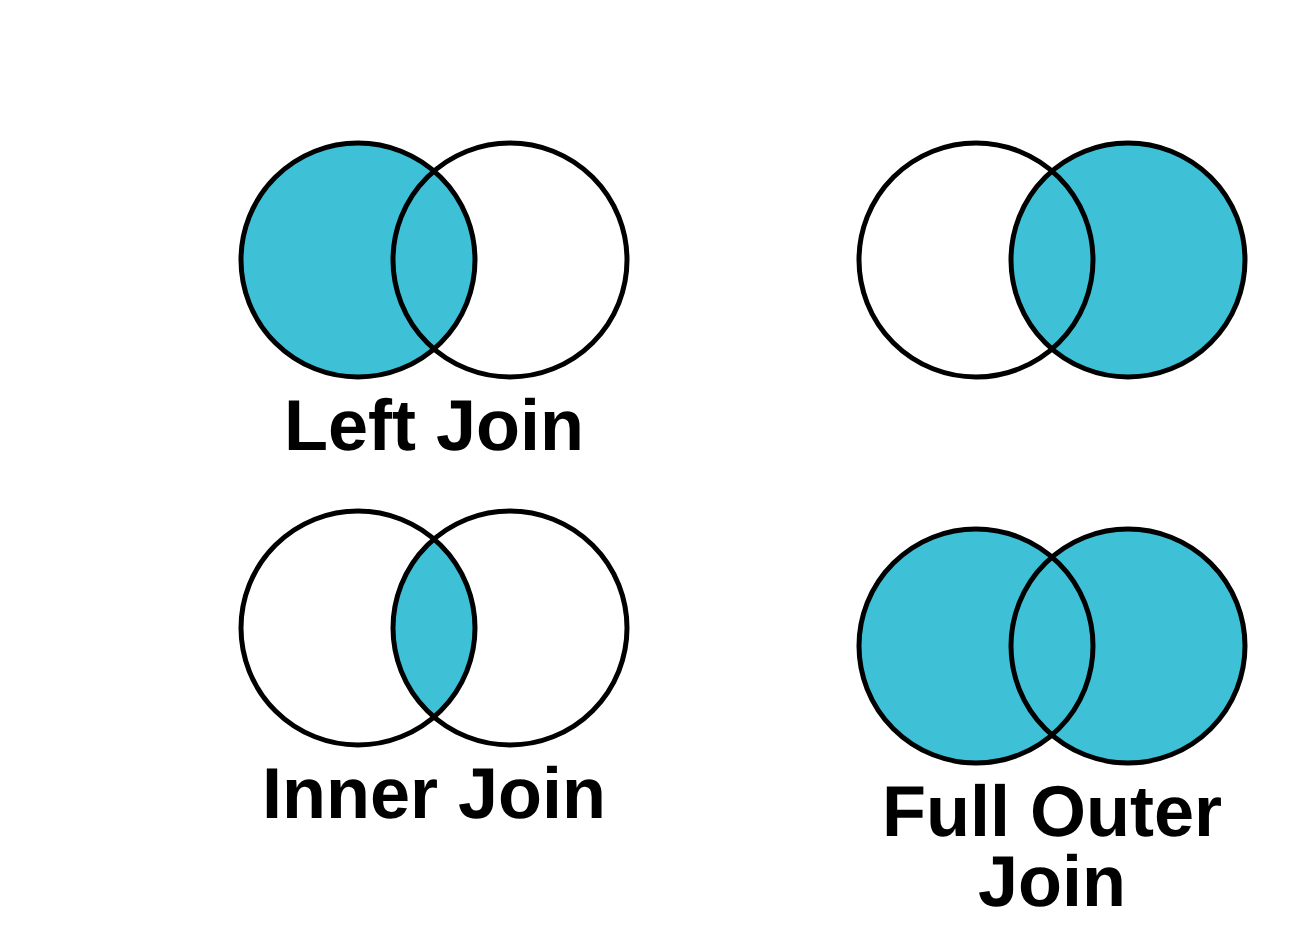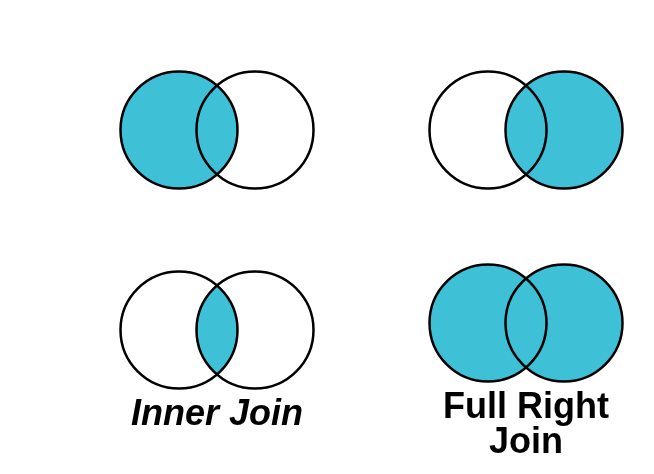--- a/index.html
+++ b/index.html
@@ -12,21 +12,21 @@
   }
   .cell {
     position: absolute;
     width: 234px;
     display: flex;
     flex-direction: column;
     align-items: center;
   }
   #cell-0 { left: 60px;  top: 52px;  }
   #cell-1 { left: 369px; top: 52px;  }
-  #cell-2 { left: 60px;  top: 252px; font-style: italic; }
+  #cell-2 { left: 60px;  top: 236px; }
   #cell-3 { left: 369px; top: 245px; }
   .venn { display: block; }
   .outline { fill: none; stroke-width: 2.5px; }
   .label {
     margin-top: 3px;
     max-width: 200px;
     font-size: 36px;
     line-height: 35px;
     font-weight: bold;
     color: #000000;
@@ -44,20 +44,21 @@
         <clipPath id="clip-right-0">
             <circle cx="138" cy="62" r="58.5"></circle>
           </clipPath>
       </defs>
       <circle cx="62" cy="62" r="58.5" fill="#3EC0D6"></circle>
       <circle cx="138" cy="62" r="58.5" fill="#ffffff"></circle>
       <circle cx="62" cy="62" r="58.5" clip-path="url(#clip-right-0)" fill="#3EC0D6"></circle>
       <circle class="outline" cx="62" cy="62" r="58.5" stroke="#000000"></circle>
       <circle class="outline" cx="138" cy="62" r="58.5" stroke="#000000"></circle>
     </svg>
+    <figcaption class="label">Left Join</figcaption>
   </figure>
 
   <figure class="cell" id="cell-1">
     <svg class="venn" width="200" height="124" viewBox="0 0 200 124">
       <defs>
         <clipPath id="clip-right-1">
             <circle cx="138" cy="62" r="58.5"></circle>
           </clipPath>
       </defs>
       <circle cx="62" cy="62" r="58.5" fill="#ffffff"></circle>
@@ -90,16 +91,16 @@
         <clipPath id="clip-right-3">
             <circle cx="138" cy="62" r="58.5"></circle>
           </clipPath>
       </defs>
       <circle cx="62" cy="62" r="58.5" fill="#3EC0D6"></circle>
       <circle cx="138" cy="62" r="58.5" fill="#3EC0D6"></circle>
       <circle cx="62" cy="62" r="58.5" clip-path="url(#clip-right-3)" fill="#3EC0D6"></circle>
       <circle class="outline" cx="62" cy="62" r="58.5" stroke="#000000"></circle>
       <circle class="outline" cx="138" cy="62" r="58.5" stroke="#000000"></circle>
     </svg>
-    <figcaption class="label">Full Right Join</figcaption>
+    <figcaption class="label">Full Outer Join</figcaption>
   </figure>
 
 </div>
 
 </body></html>

